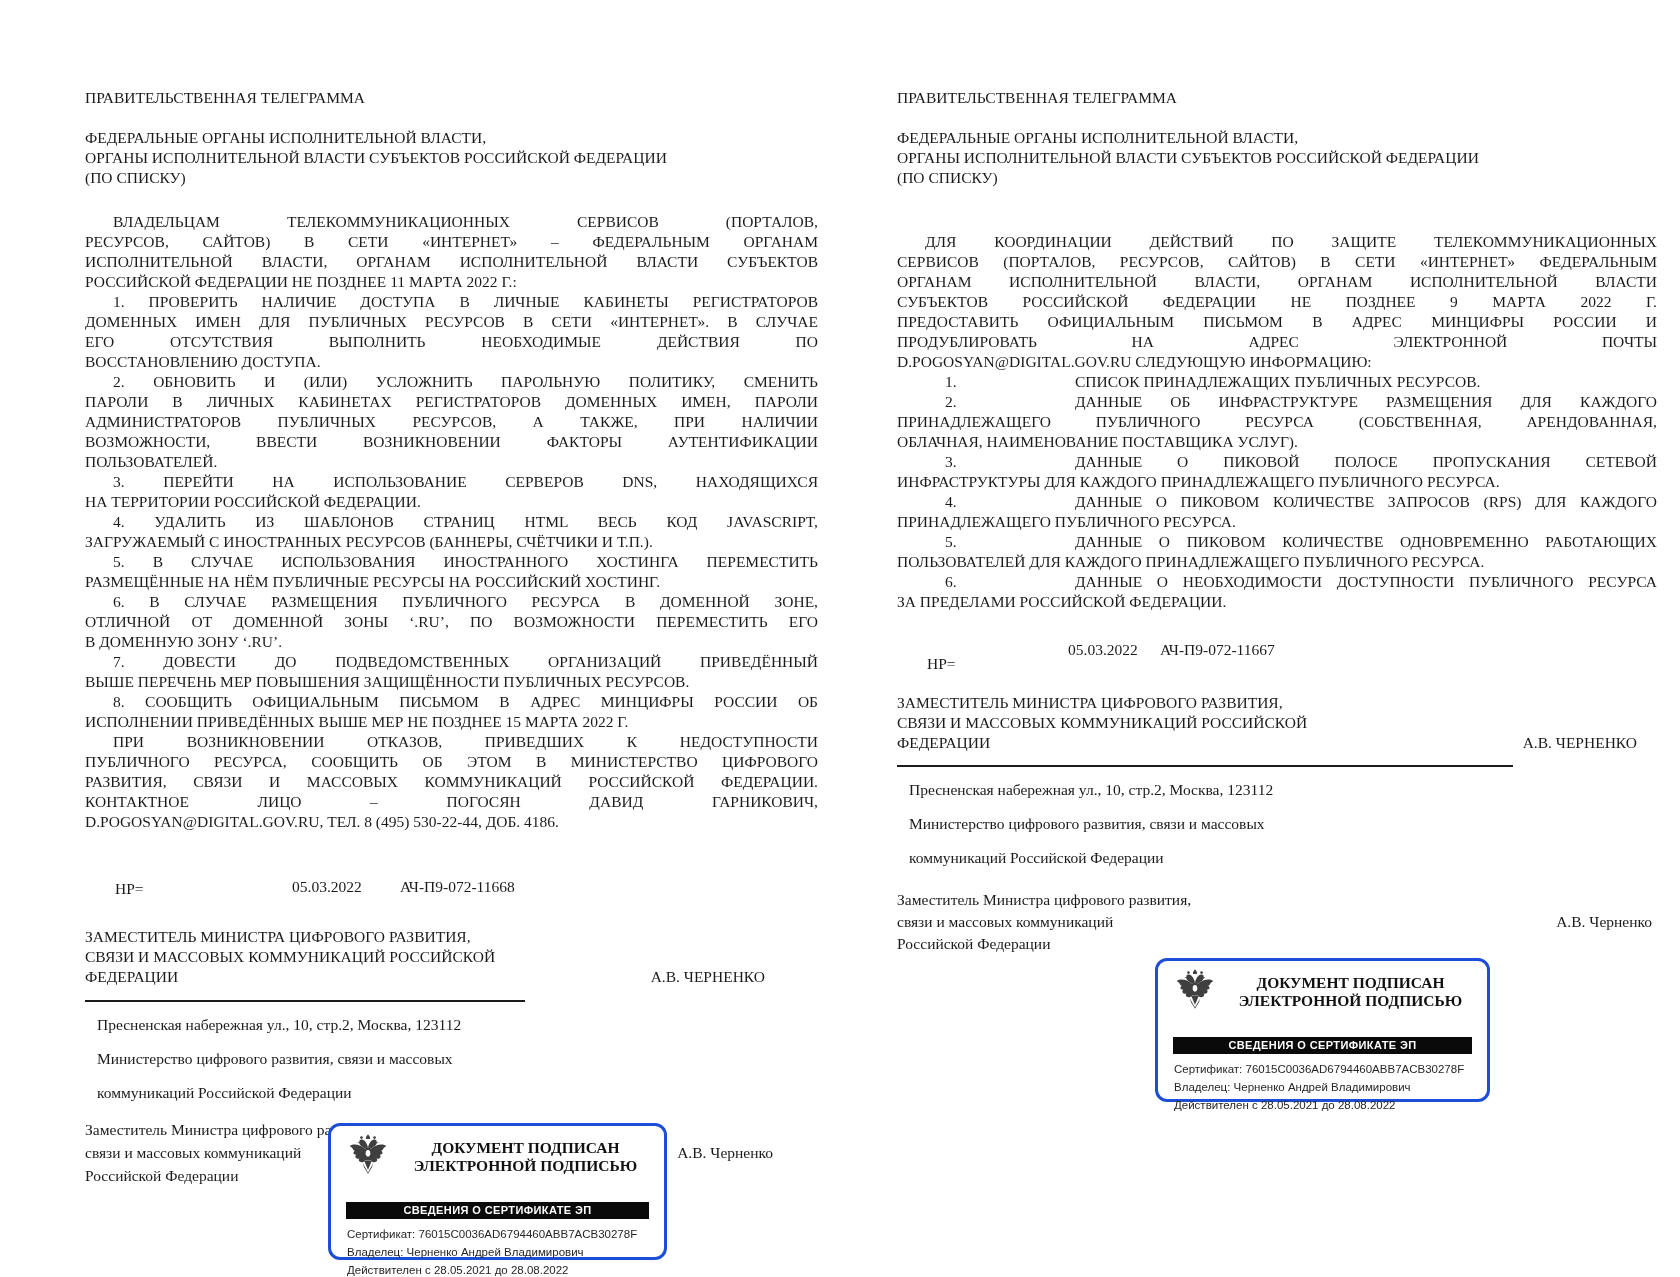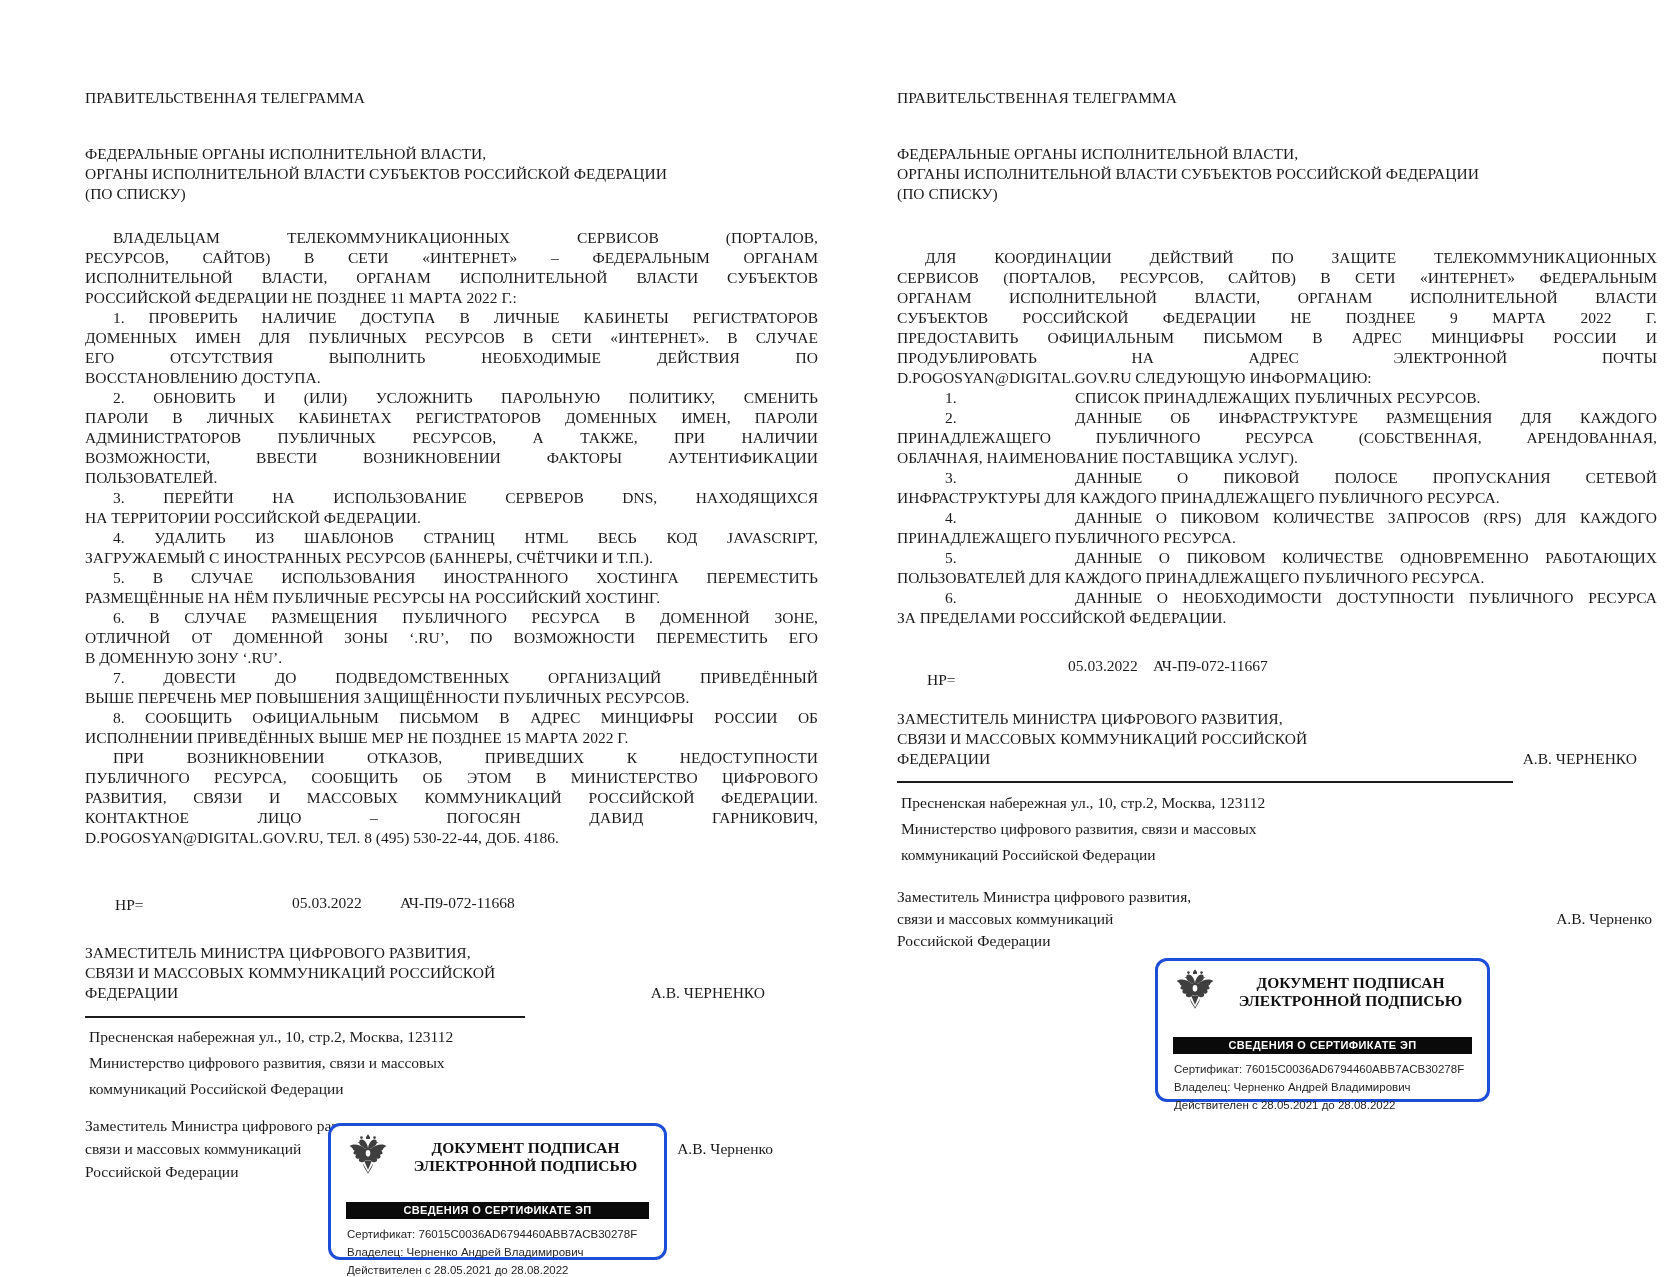--- a/index.html
+++ b/index.html
@@ -5,53 +5,53 @@
   html,body{margin:0;padding:0;}
   body{
     width:1680px;height:1277px;position:relative;background:#ffffff;
     font-family:"Liberation Serif",serif;color:#1b1b1b;overflow:hidden;
     -webkit-font-smoothing:antialiased;
   }
   .doc{position:absolute;top:88px;font-size:15.5px;line-height:20px;}
   #doc-left{left:85px;width:733px;}
   #doc-right{left:897px;width:760px;}
   .tg-title{margin:0;}
-  .addressee{margin-top:36px;font-family:Liberation Serif, serif;}
+  .addressee{margin-top:20px;font-family:Liberation Serif, serif;}
   .addressee p{margin:0;}
   .body-left{margin-top:24px;}
   .body-right{margin-top:44px;}
   .ln{margin:0;text-align:justify;text-align-last:justify;}
   .ln.end{text-align-last:left;}
   .ln.ind{text-indent:28px;}
   .ln.li-first{text-indent:48px;}
   .num{display:inline-block;width:130px;text-indent:0;}
   .refline{position:relative;height:20px;}
   .refline-1{margin-top:45px;}
   .refline-2{margin-top:28px;height:34px;}
   .refline span{position:absolute;top:0;}
   .ref-code-1{left:30px;top:2px !important;}
   .ref-date-1{left:207px;}
   .ref-num-1{left:315px;}
   .ref-code-2{left:30px;top:14px !important;}
   .ref-date-2{left:171px;}
-  .ref-num-2{left:256px;}
+  .ref-num-2{left:263px;}
   .sig-caps{margin-top:30px;}
   .sig-caps-2{margin-top:19px;}
   .sig-caps p{margin:0;}
   .row{display:flex;justify-content:space-between;}
   .row-pad-1{padding-right:53px;}
   .row-pad-2{padding-right:20px;}
   .row-pad-3{padding-right:45px;}
   .row-pad-4{padding-right:5px;}
   .rule{border:0;border-top:2px solid #1c1c1c;margin:13px 0 0 0;}
   .rule-1{width:440px;}
   .rule-2{width:616px;margin-top:12px;}
   .address{margin-top:8px;line-height:22px;}
   .address-2{margin-top:9px;}
-  .address p{margin:4px;}
+  .address p{margin:12px;}
   .sig-lower{margin-top:14px;line-height:23px;}
   .sig-lower-2{margin-top:20px;line-height:22px;}
   .sig-lower p{margin:0;}
   .stamp{
     position:absolute;background:#ffffff;border:3px solid #1d4ed8;border-radius:12px;
     box-sizing:border-box;font-family:"Liberation Sans",sans-serif;color:#1a1a1a;
   }
   .stamp-1{left:243px;top:1035px;width:339px;height:137px;}
   .stamp-2{left:258px;top:870px;width:335px;height:144px;}
   .stamp-head{display:flex;align-items:center;gap:10px;padding:7px 12px 2px 16px;}

